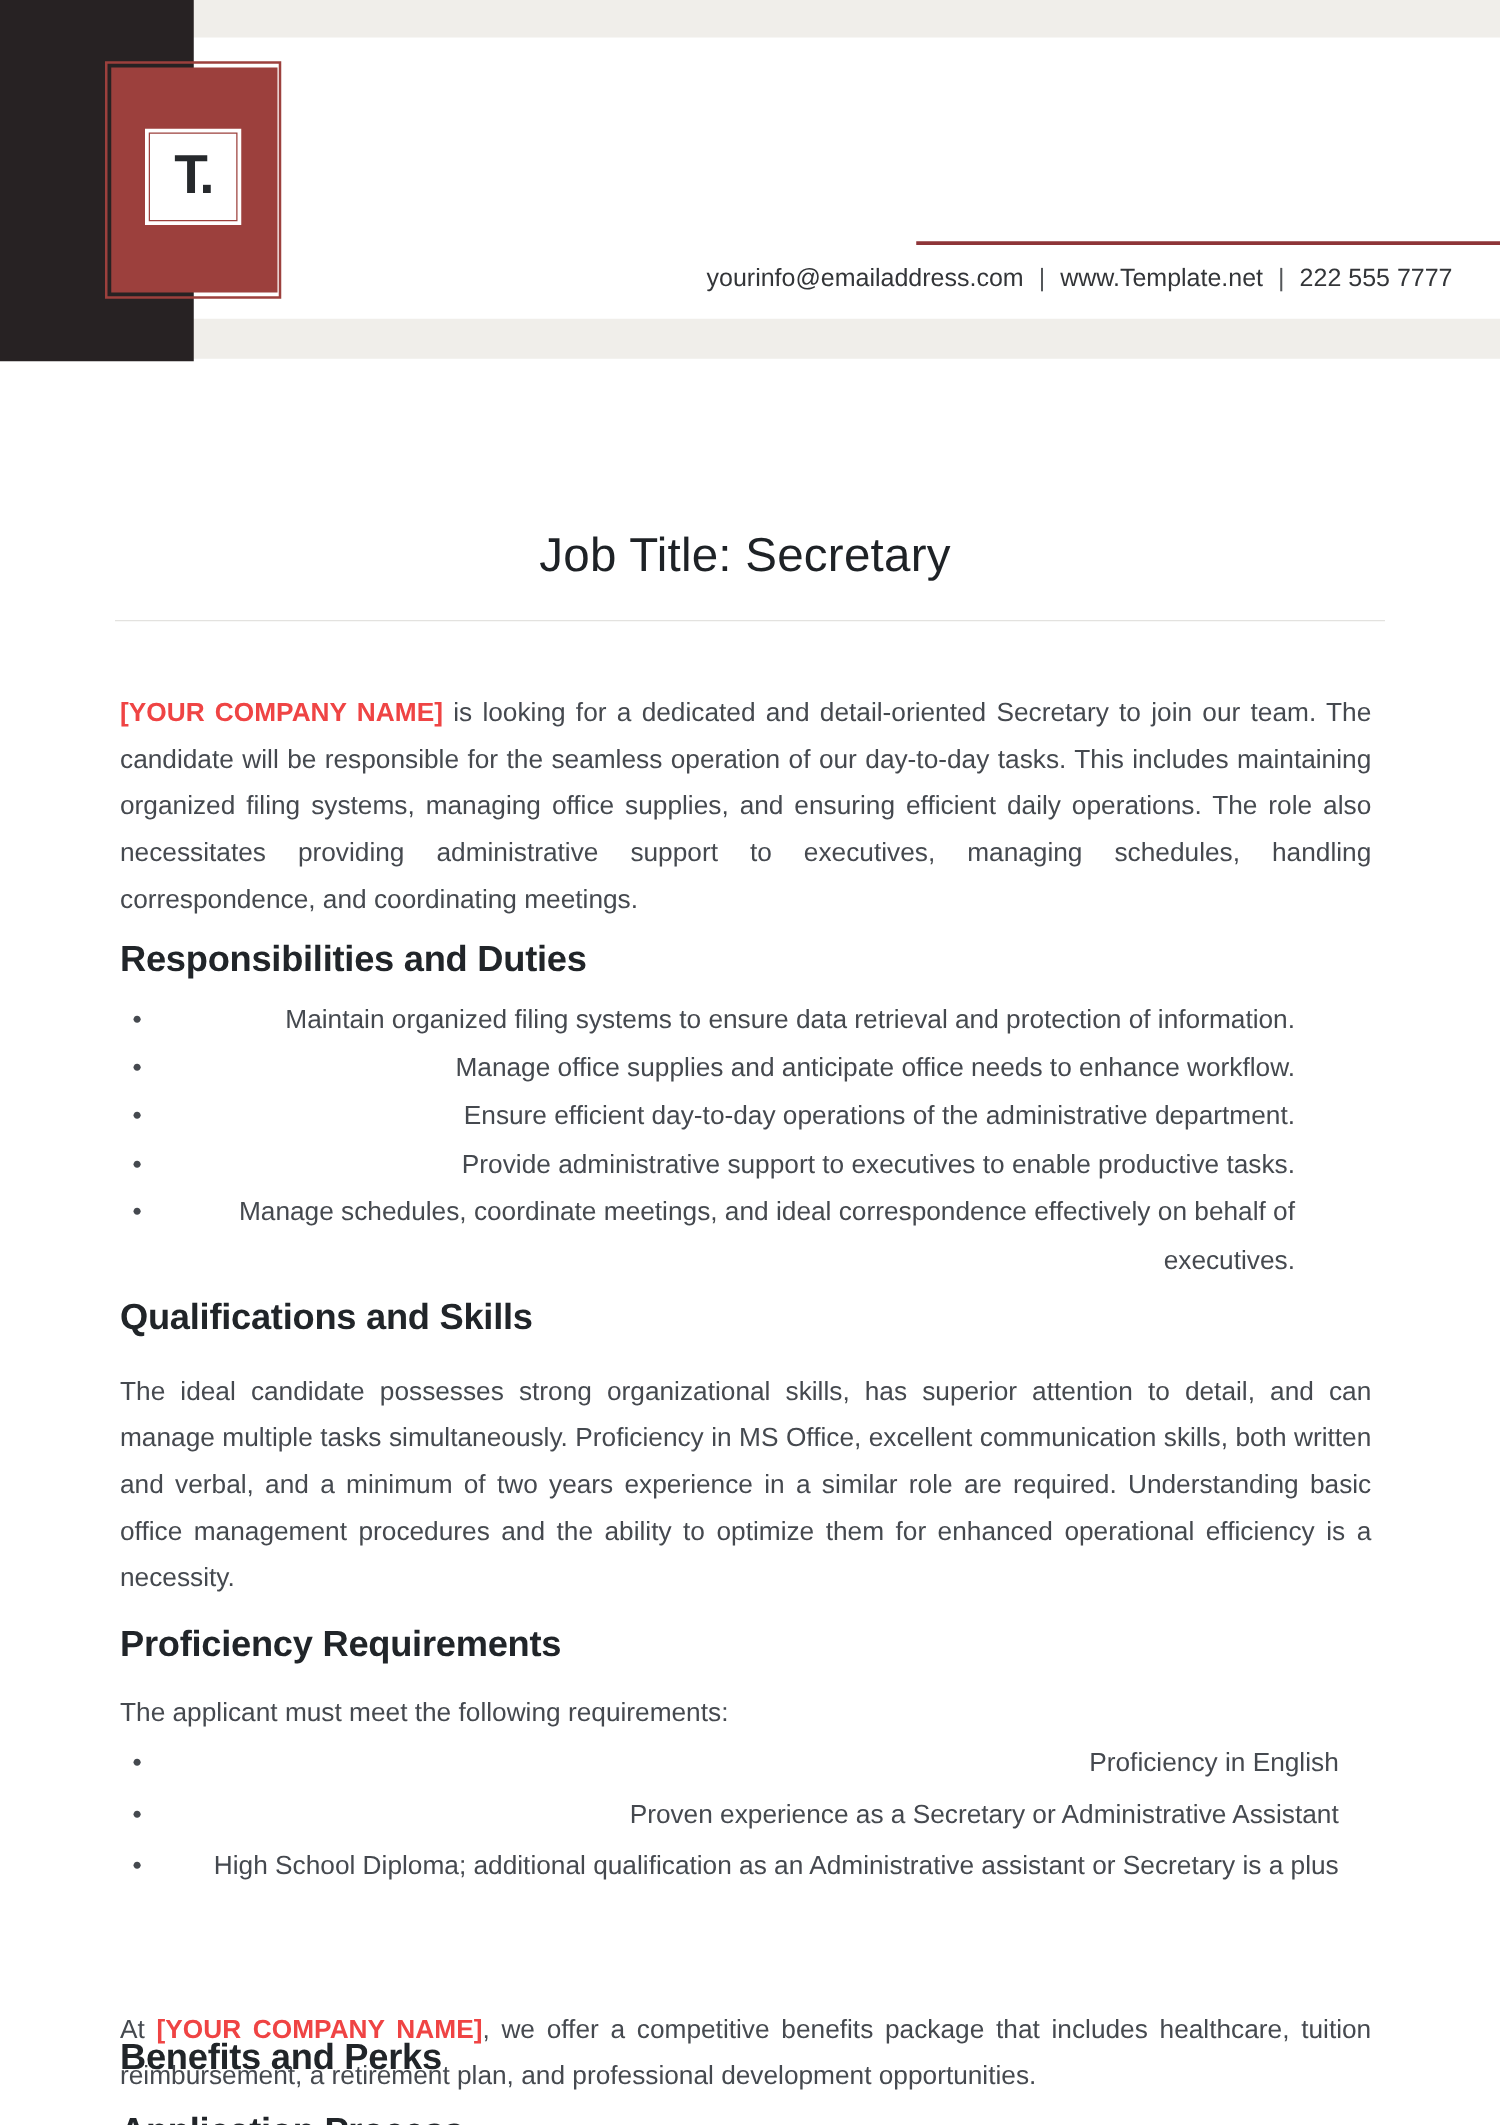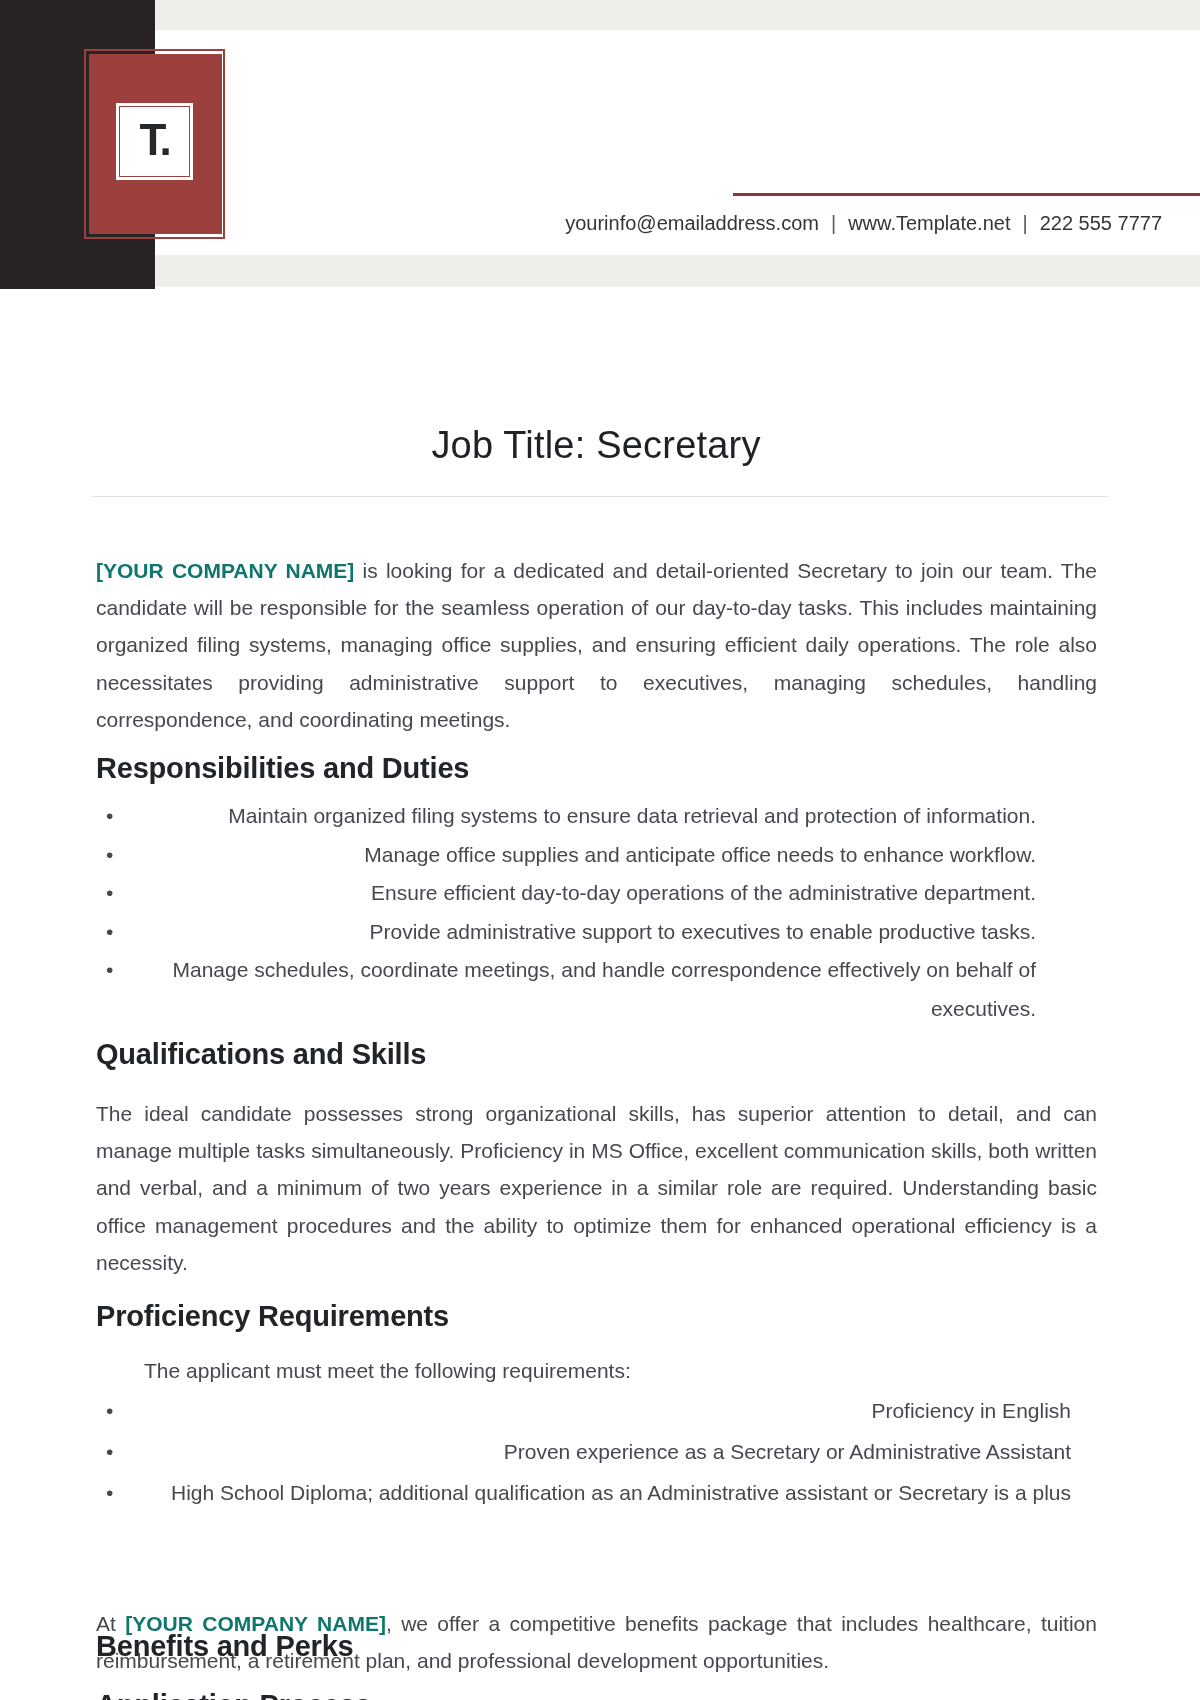--- a/index.html
+++ b/index.html
@@ -17,26 +17,26 @@
   .logo-white{left:116px;top:103px;width:77px;height:77px;background:#ffffff;display:flex;align-items:center;justify-content:center;}
   .logo-inner{position:absolute;inset:3px;border:1px solid #9c403d;}
   .logo-t{font-size:44px;font-weight:bold;color:#26292c;letter-spacing:-2px;line-height:1;padding-bottom:3px;}
   .header-line{left:733px;top:193px;width:467px;height:3px;background:#8e3538;}
   .contact{top:211px;right:38px;font-size:20px;line-height:24px;color:#333538;white-space:nowrap;}
   .contact .sep{padding:0 12px;color:#54575a;}
   
   .doc-title{left:96px;top:396px;width:1000px;text-align:center;font-size:38px;line-height:48px;font-weight:normal;color:#1e2226;letter-spacing:.2px;}
   .title-rule{left:92px;top:496px;width:1016px;height:0;border-top:1px solid #e3e2df;}
   .para{left:96px;width:1001px;font-size:21px;line-height:37.2px;color:#45494f;text-align:justify;margin:0;}
-  .para b,.lead b{color:#0f766e;margin-top:35px;}
+  .para b,.lead b{color:#ef4444;margin-top:35px;}
   .h2{left:96px;width:1000px;margin:0;font-size:29px;line-height:34px;font-weight:bold;color:#212529;letter-spacing:-.2px;}
   .blist{left:96px;margin:0;padding:0;list-style:none;font-size:21px;color:#45494f;text-align:right;}
   .blist li{position:relative;padding-left:30px;}
   .blist li::before{content:"\2022";position:absolute;left:10px;}
-  .lead{text-align:left;margin-left:48px;}
+  .lead{text-align:left;}
   .ul-resp{top:797px;width:940px;line-height:38.5px;}
   .ul-add{top:1390px;width:975px;line-height:41px;}
   .p-intro{top:552px;}
   .h-resp{top:751px;}
   .h-qual{top:1037px;}
   .p-qual{top:1095px;}
   .h-add{top:1299px;}
   .p-lead{top:1352px;}
   .h-ben{top:1629px;}
   .p-ben{top:1605px;}
@@ -66,21 +66,21 @@
   <div class="abs title-rule"></div>
 
   <p class="abs para p-intro"><b>[YOUR COMPANY NAME]</b><span> is looking for a dedicated and detail-oriented Secretary to join our team. The candidate will be responsible for the seamless operation of our day-to-day tasks. This includes maintaining organized filing systems, managing office supplies, and ensuring efficient daily operations. The role also necessitates providing administrative support to executives, managing schedules, handling correspondence, and coordinating meetings.</span></p>
 
   <h2 class="abs h2 h-resp">Responsibilities and Duties</h2>
   <ul class="abs blist ul-resp">
     <li>Maintain organized filing systems to ensure data retrieval and protection of information.</li>
     <li>Manage office supplies and anticipate office needs to enhance workflow.</li>
     <li>Ensure efficient day-to-day operations of the administrative department.</li>
     <li>Provide administrative support to executives to enable productive tasks.</li>
-    <li>Manage schedules, coordinate meetings, and handle correspondence effectively on behalf of executives.</li>
+    <li>Manage schedules, coordinate meetings, and ideal correspondence effectively on behalf of executives.</li>
   </ul>
 
   <h2 class="abs h2 h-qual">Qualifications and Skills</h2>
   <p class="abs para p-qual">The ideal candidate possesses strong organizational skills, has superior attention to detail, and can manage multiple tasks simultaneously. Proficiency in MS Office, excellent communication skills, both written and verbal, and a minimum of two years experience in a similar role are required. Understanding basic office management procedures and the ability to optimize them for enhanced operational efficiency is a necessity.</p>
 
   <h2 class="abs h2 h-add">Proficiency Requirements</h2>
   <p class="abs para lead p-lead">The applicant must meet the following requirements:</p>
   <ul class="abs blist ul-add">
     <li>Proficiency in English</li>
     <li>Proven experience as a Secretary or Administrative Assistant</li>

